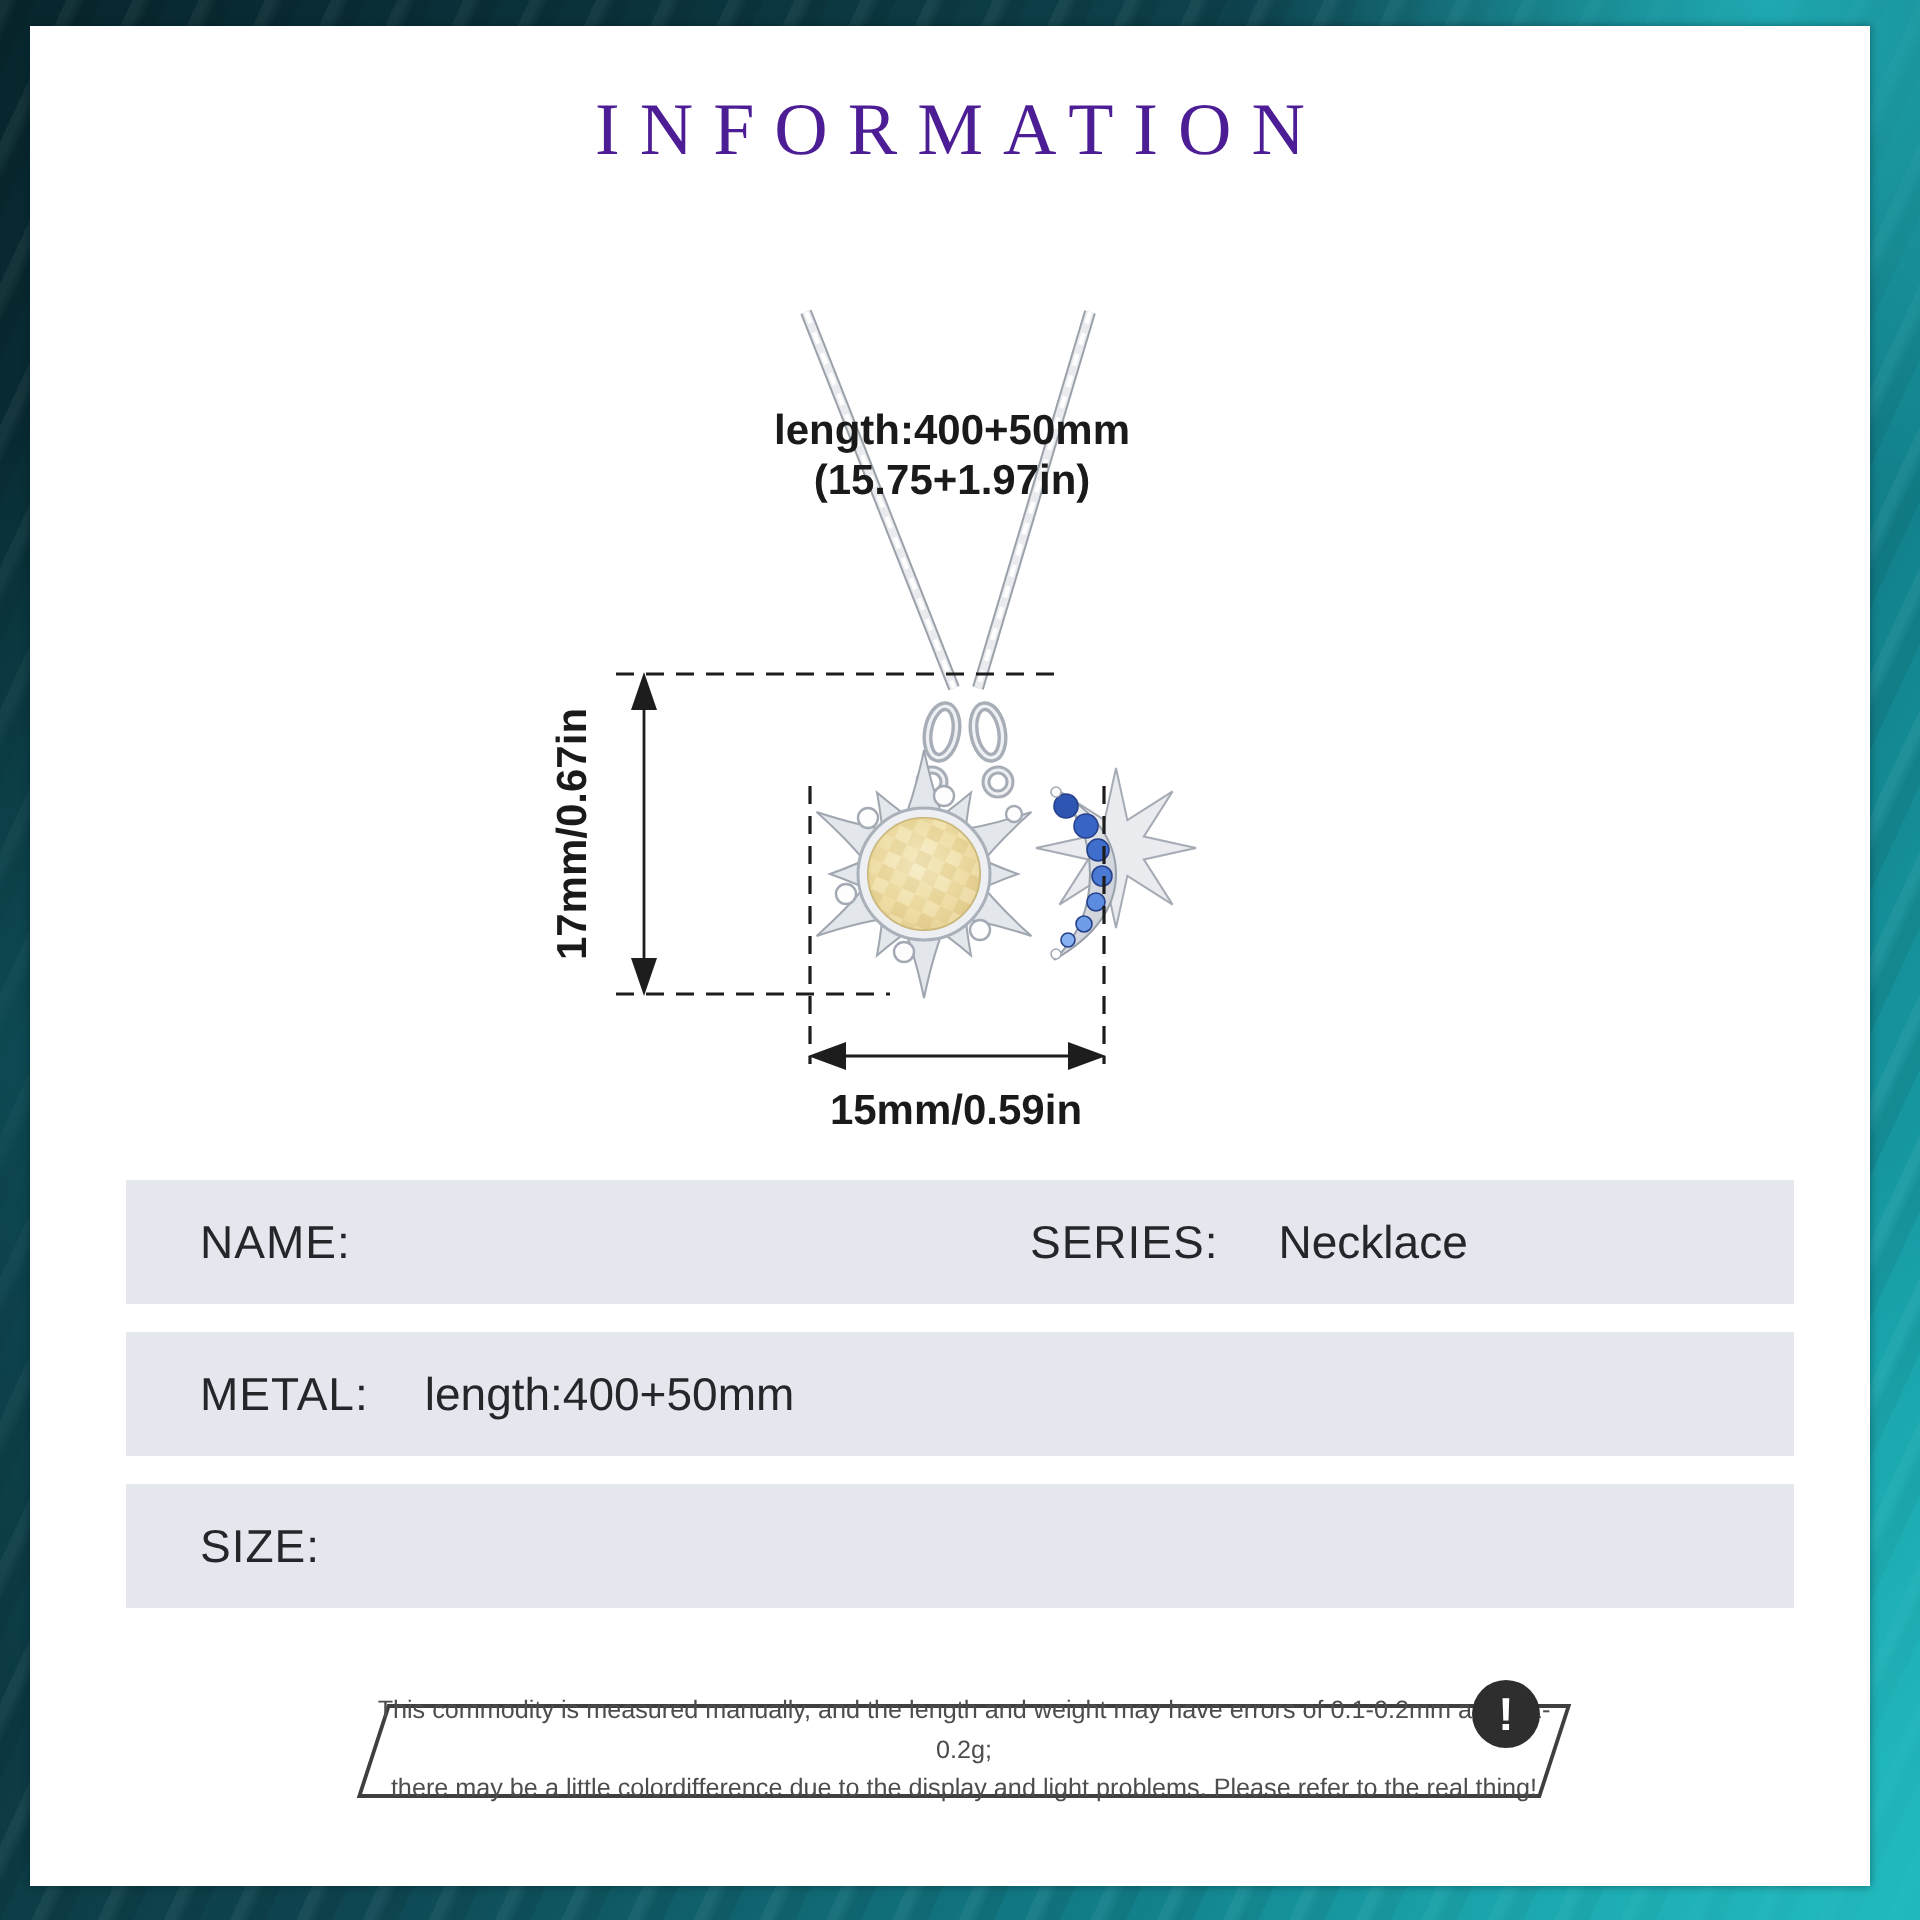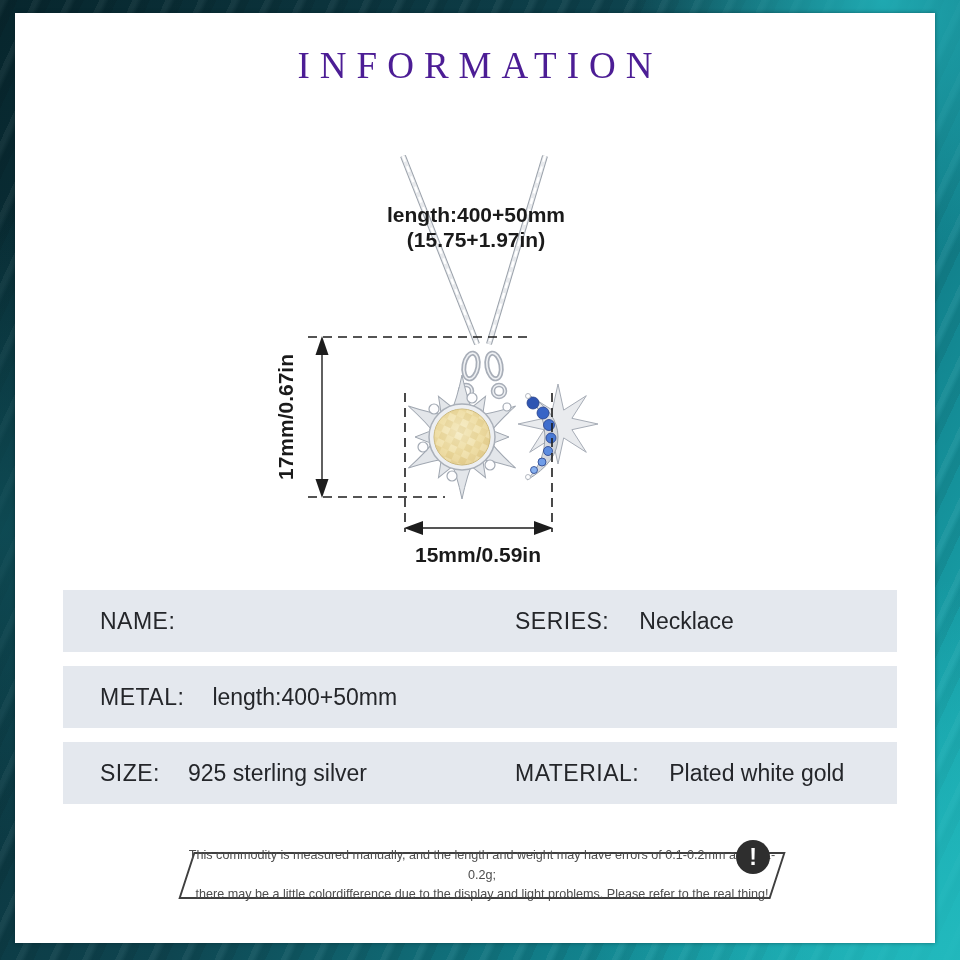--- a/index.html
+++ b/index.html
@@ -215,25 +215,20 @@
     </div>
     <div class="spec-row">
       <div class="spec-cell-left">
         <span class="spec-label">METAL:</span>
         <span class="spec-value">length:400+50mm</span>
       </div>
     </div>
     <div class="spec-row">
       <div class="spec-cell-left">
         <span class="spec-label">SIZE:</span>
-        <span class="spec-value">925 sterling silver</span>
-      </div>
-      <div class="spec-cell-right">
-        <span class="spec-label">MATERIAL:</span>
-        <span class="spec-value">Plated white gold</span>
       </div>
     </div>
   </div>
 
   <div class="banner">
     <div class="banner-inner">
       <div>This commodity is measured manually, and the length and weight may have errors of 0.1-0.2mm and 0.1-0.2g;</div>
       <div>there may be a little colordifference due to the display and light problems. Please refer to the real thing!</div>
     </div>
   </div>

